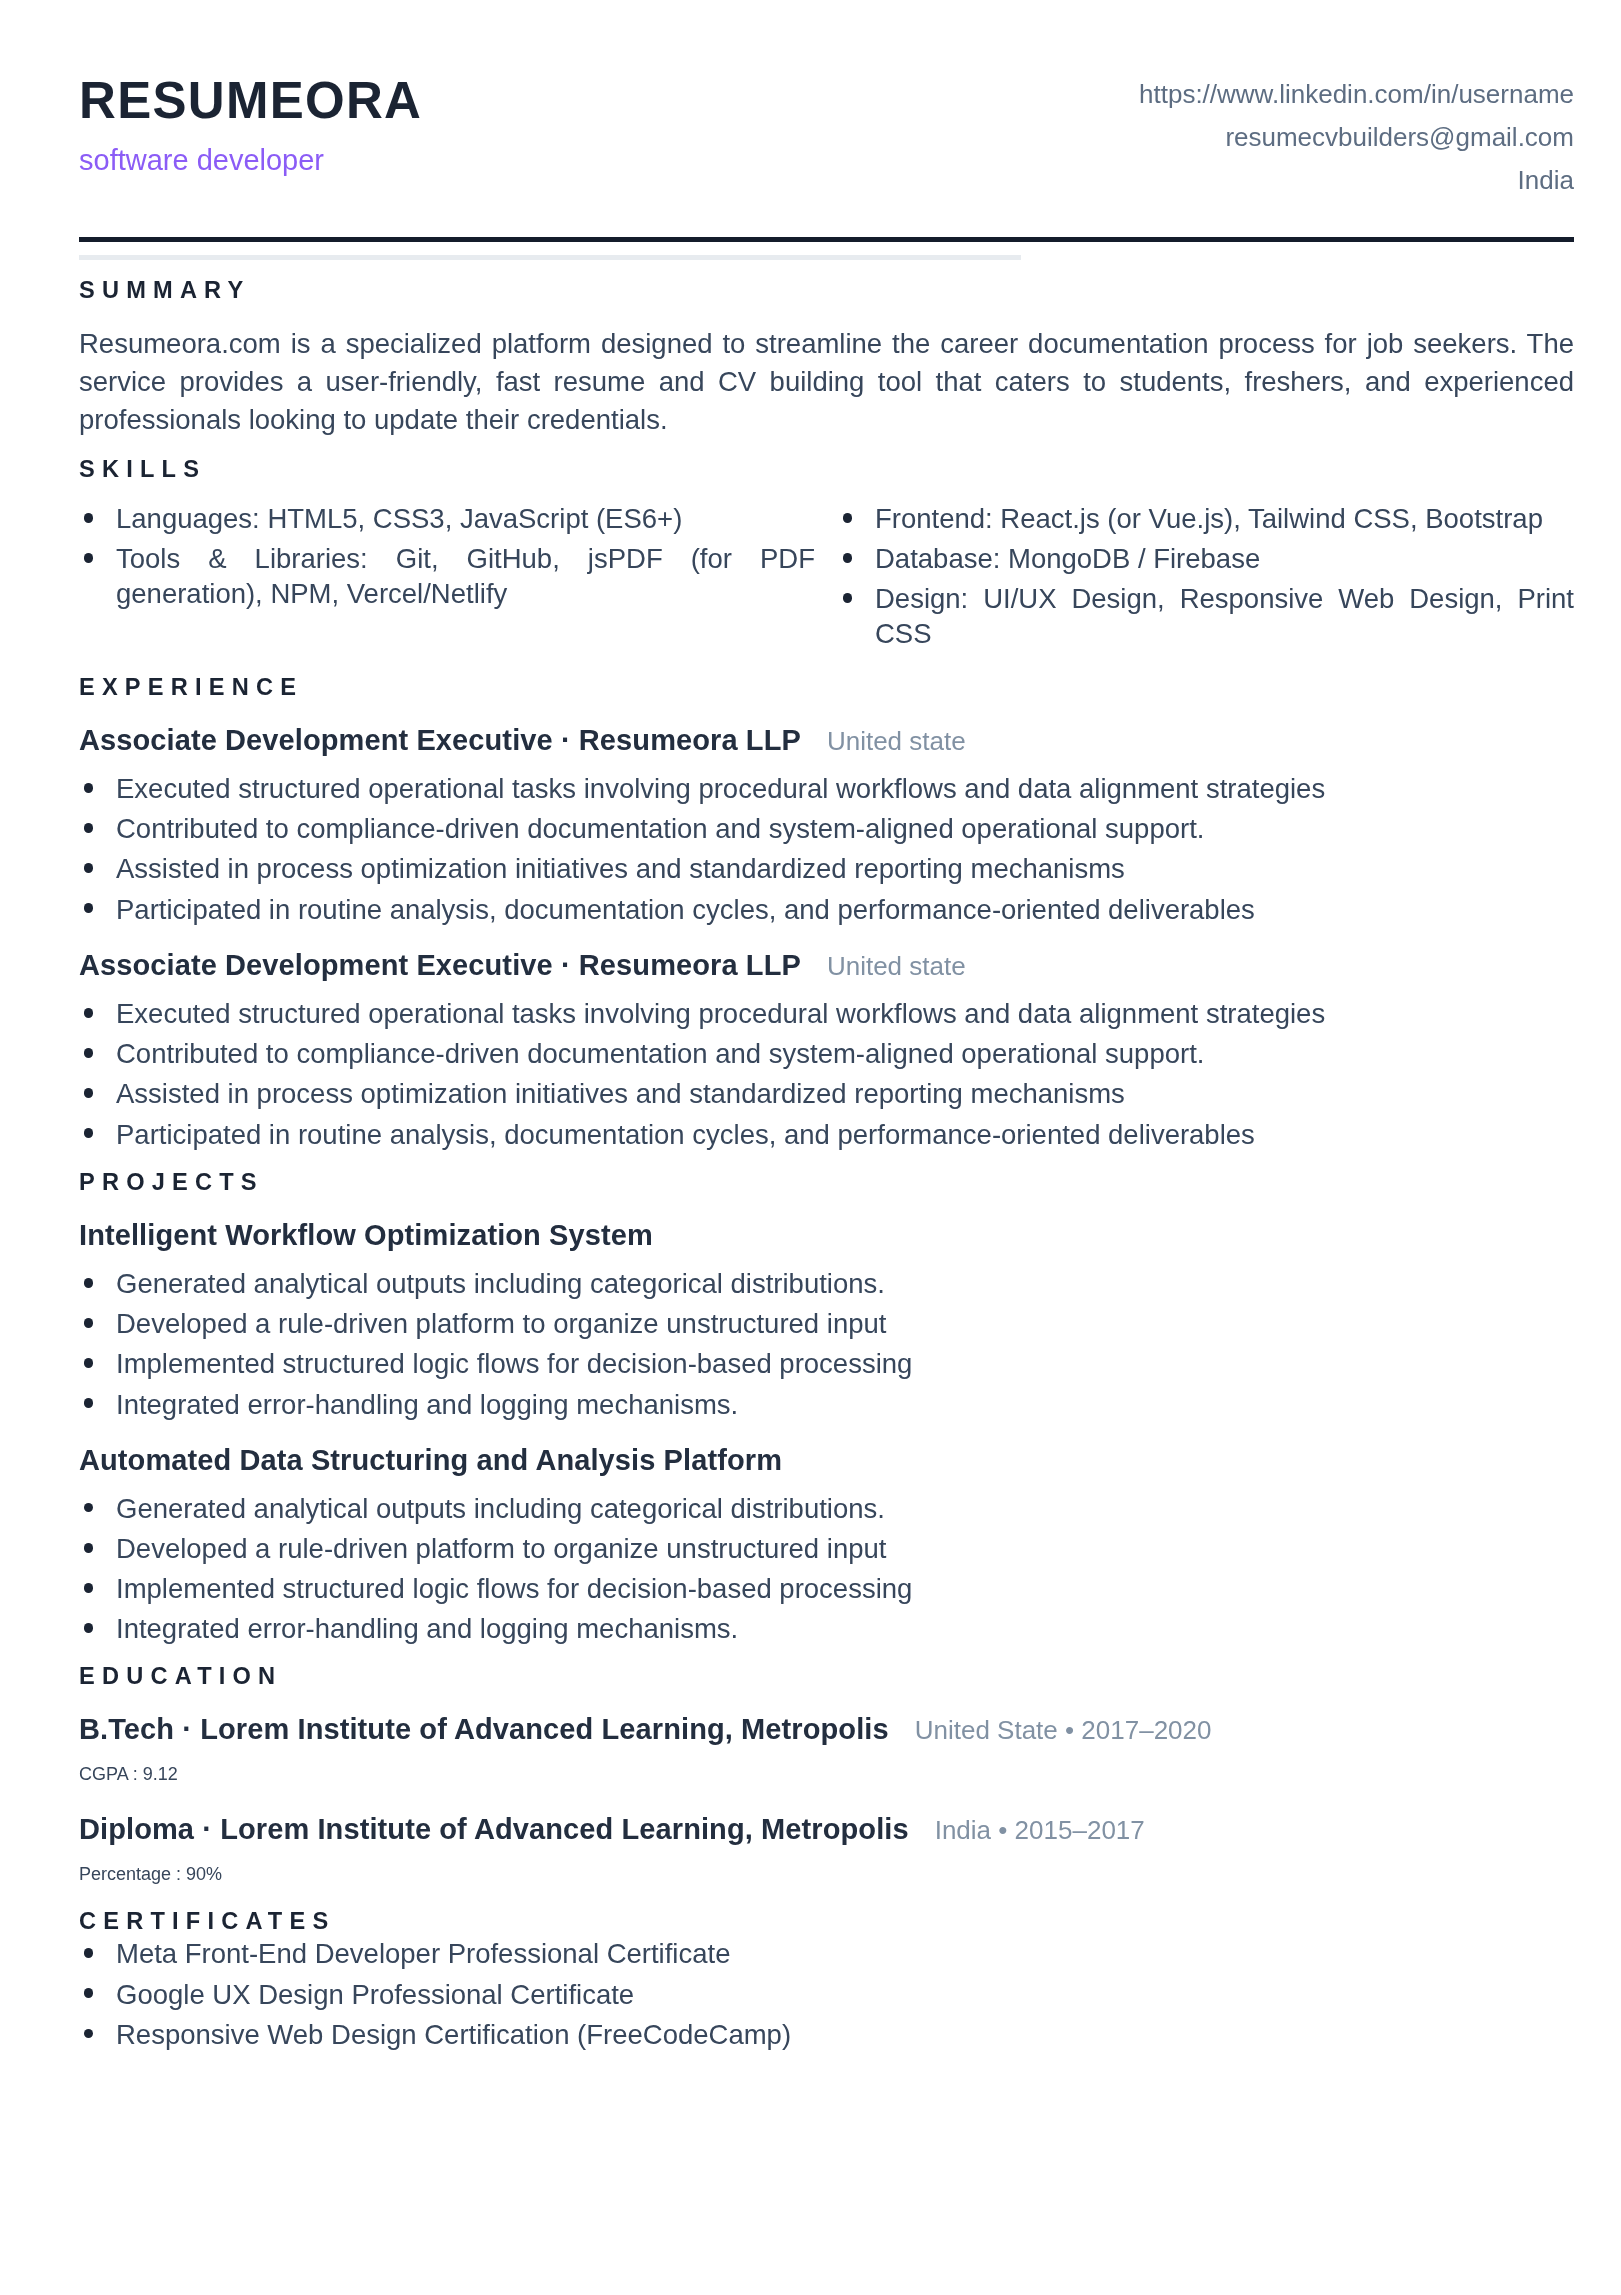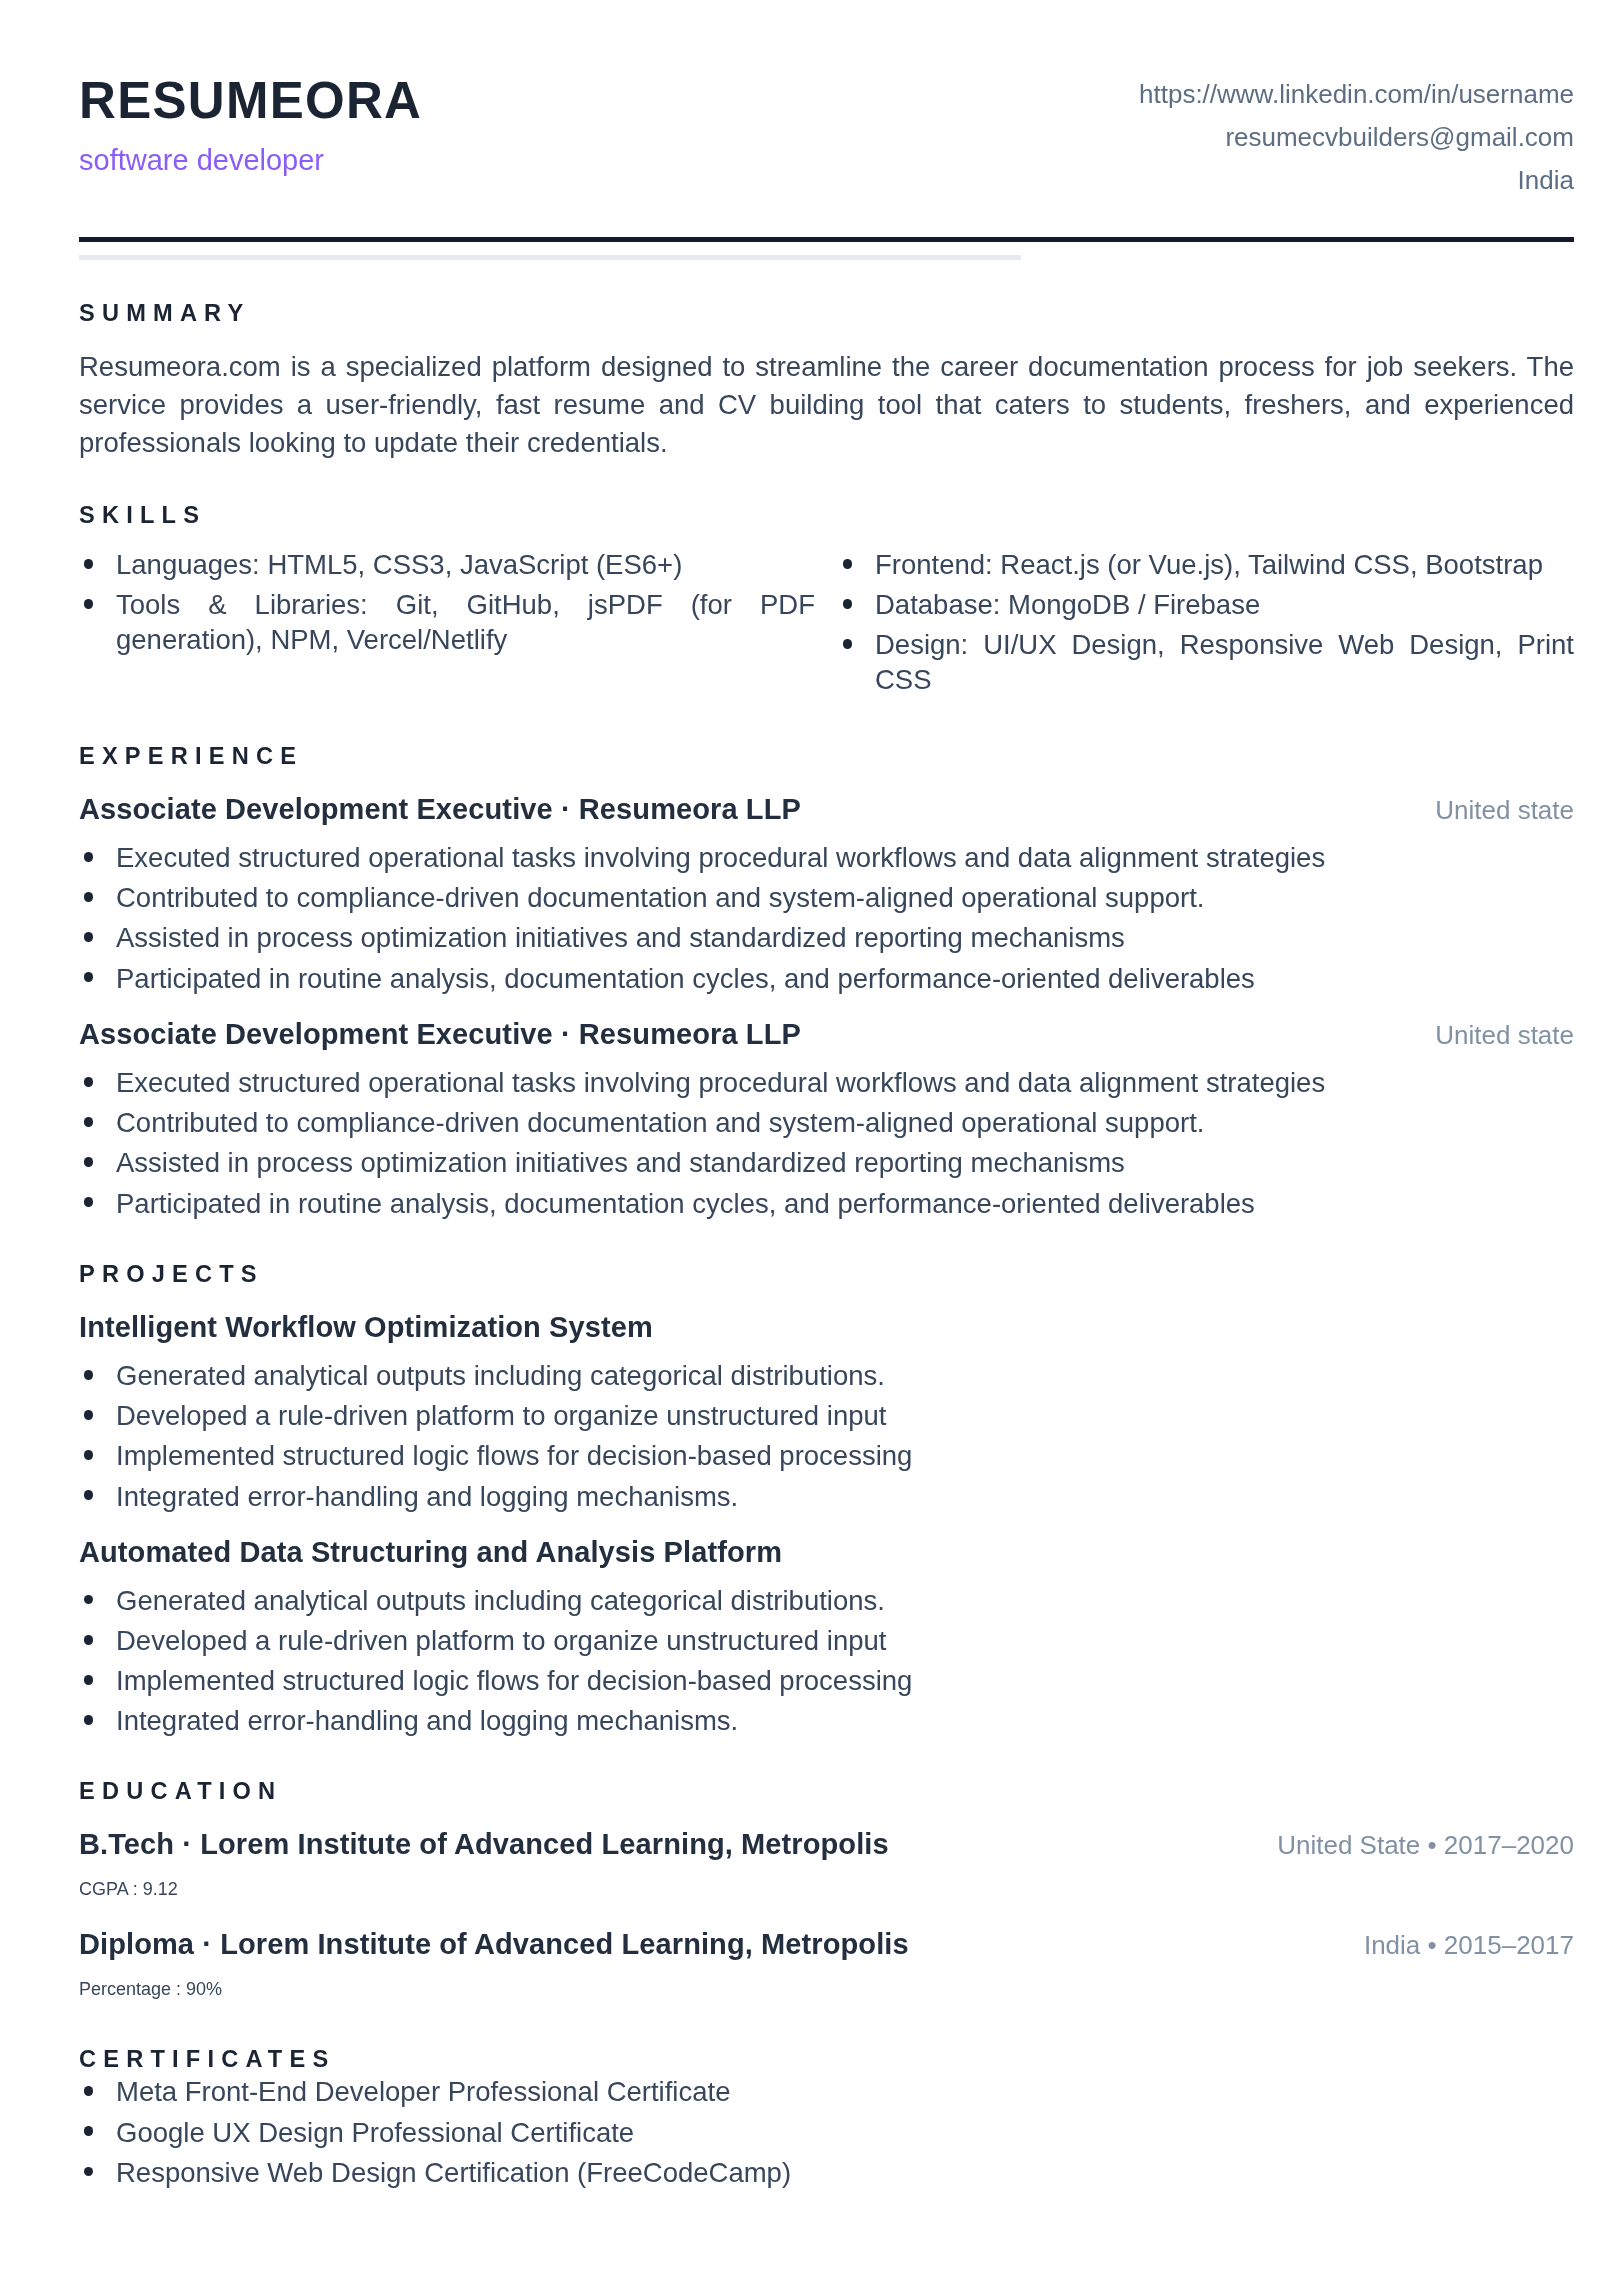--- a/index.html
+++ b/index.html
@@ -30,40 +30,40 @@
   h1{
     margin:0;font-size:51px;line-height:55px;font-weight:700;
     letter-spacing:1.3px;color:var(--ink);
   }
   .role{margin-top:15.7px;font-size:29px;line-height:33px;color:#8b5cf6;}
   .contact{text-align:right;font-size:26px;line-height:43px;color:var(--contact);}
   .rule{height:4.6px;background:var(--rule);margin-top:35px;}
   .rule-light{height:5.9px;background:var(--rule-light);width:63%;margin-top:13px;}
   
   h2{
-    margin:39px 0 0;font-size:23.6px;line-height:29px;font-weight:700;
+    margin:16px 0 0;font-size:23.6px;line-height:29px;font-weight:700;
     letter-spacing:7.2px;color:var(--ink);
   }
   .summary-text{
     margin:19.6px 0 0;font-size:27.5px;line-height:38px;
     text-align:justify;color:var(--body);
   }
   .skills-grid{
     display:grid;grid-template-columns:1fr 1fr;column-gap:23px;
     margin-top:17px;
   }
   ul.blist{list-style:none;margin:0;padding:0;font-size:27.5px;line-height:35px;color:var(--body);}
   ul.blist li{position:relative;padding-left:37px;margin-bottom:5.2px;}
   ul.blist li::before{
     content:"";position:absolute;left:4.6px;top:11.8px;
     width:9.8px;height:9.8px;border-radius:50%;background:var(--ink);
   }
   ul.blist.justify li{text-align:justify;}
   .entry{margin-top:22px;}
-  .entry-head{display:flex;justify-content:space-between;align-items:baseline;}
+  .entry-head{display:flex;align-items:baseline;}
   h3{
     margin:0;font-size:29px;line-height:33px;font-weight:700;
     color:var(--title);letter-spacing:0.1px;
   }
   .meta{font-size:26px;color:var(--muted);font-weight:400;white-space:nowrap;padding-left:26px;}
   .entry ul.blist{margin-top:14.4px;}
   .edu-detail{margin-top:12px;font-size:18px;line-height:33px;color:var(--body);}
   .certs{margin-top:18.3px;}
 </style>
 </head>

